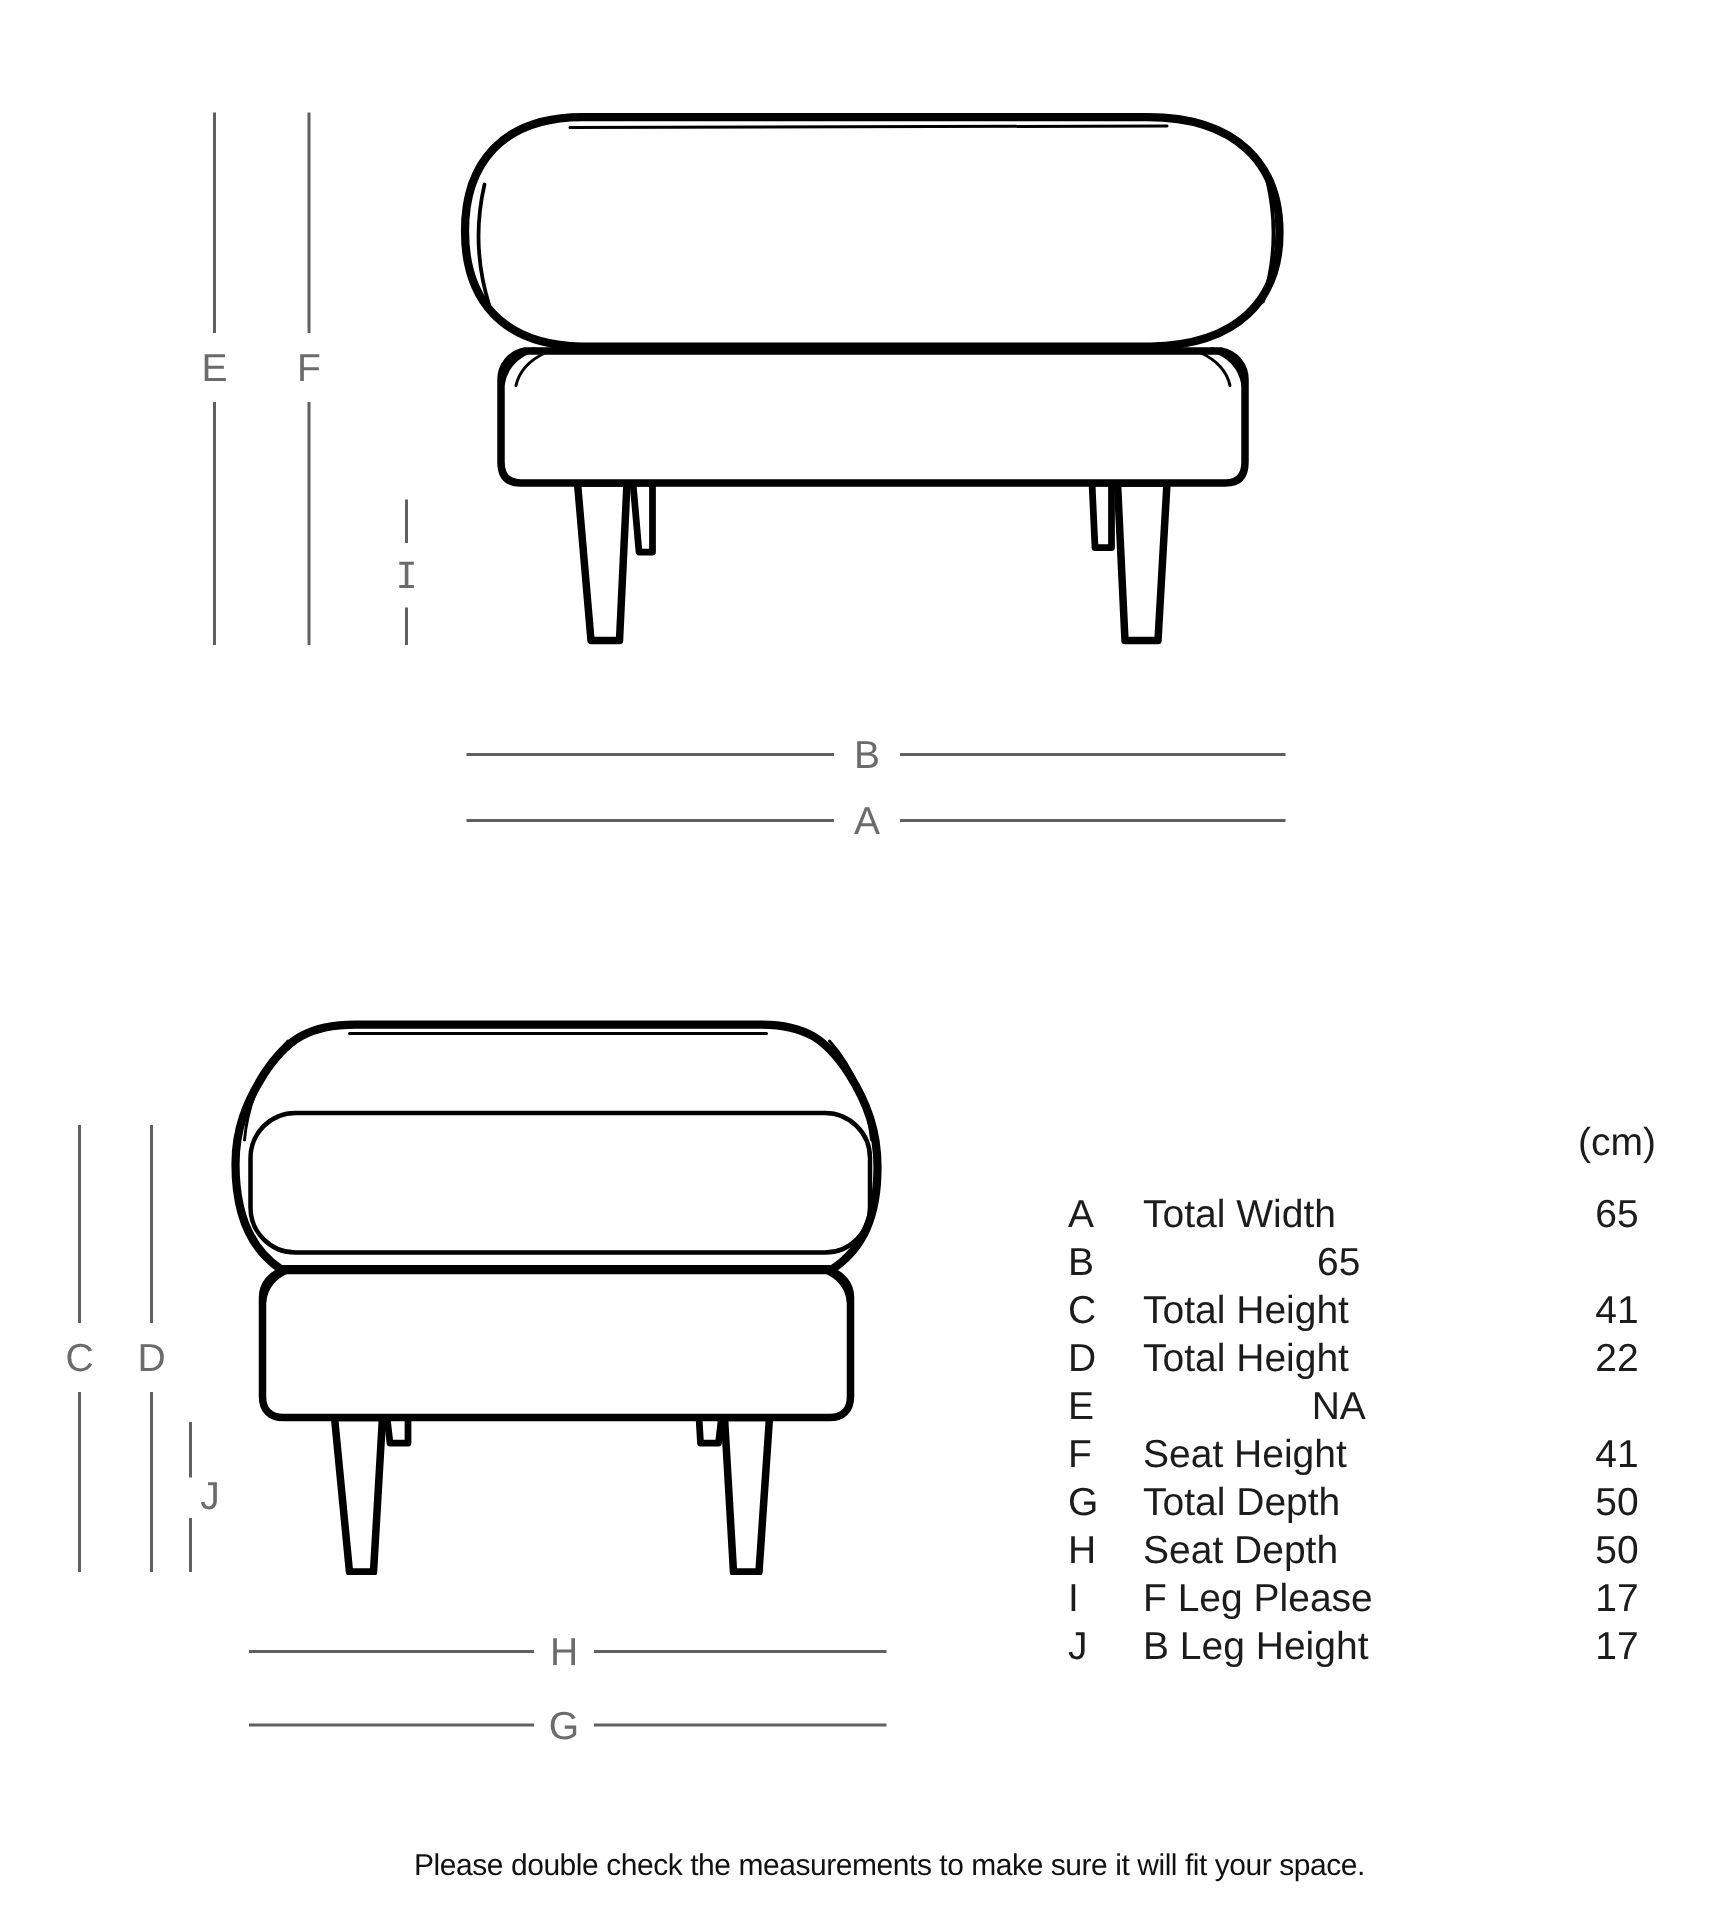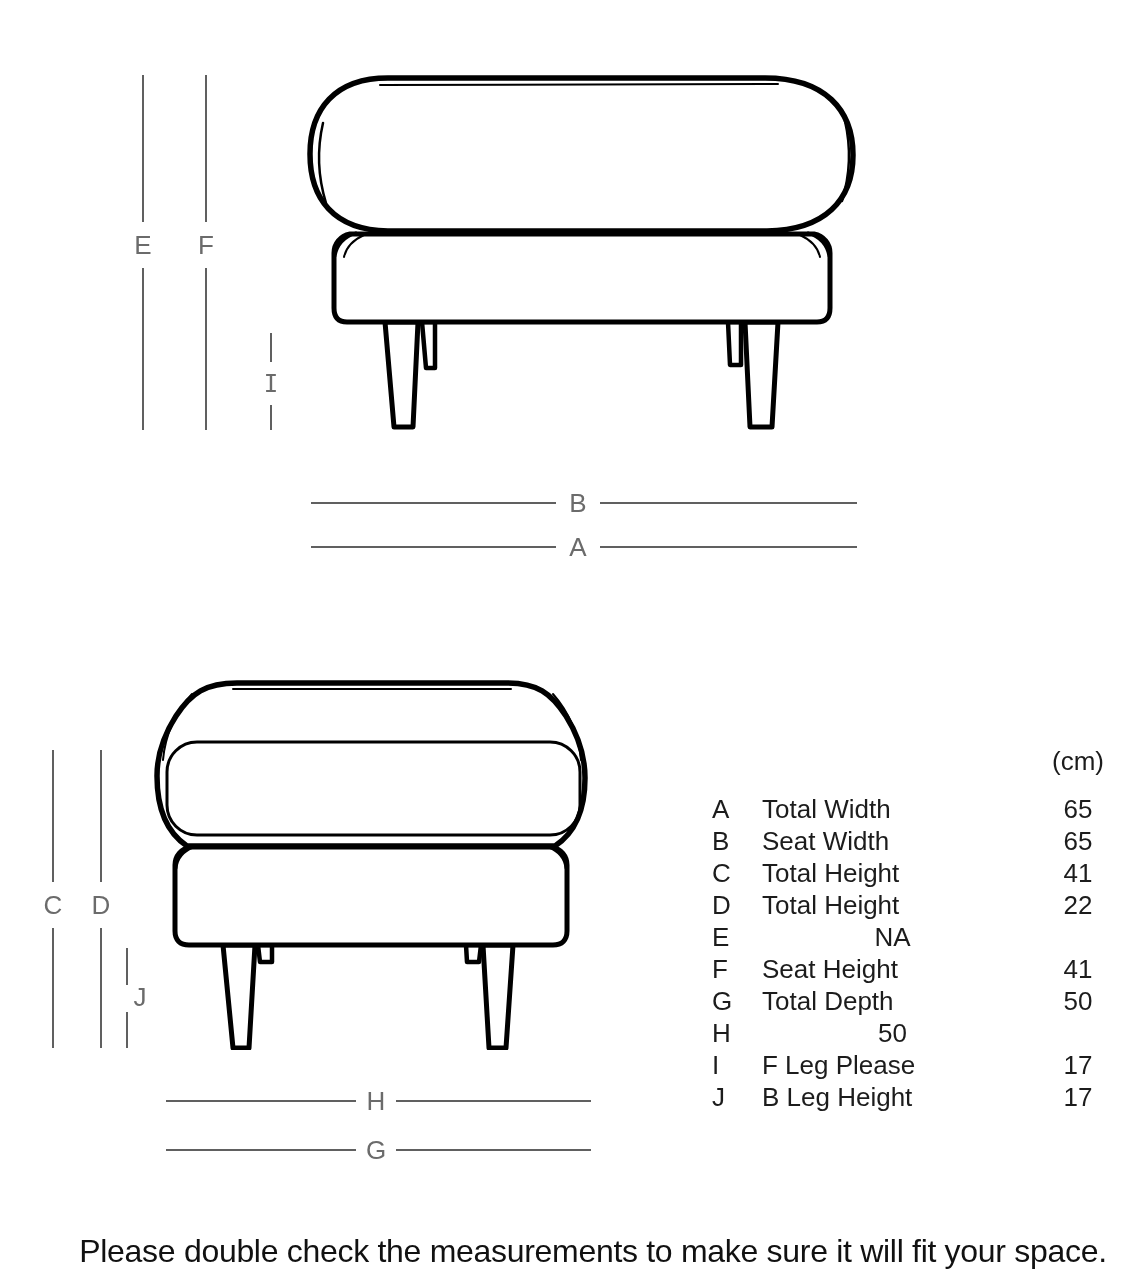--- a/index.html
+++ b/index.html
@@ -15,21 +15,21 @@
     position:absolute; color:#6b6b6b; font-size:26px; line-height:1;
     transform:translate(-50%,-50%); white-space:nowrap;
   }
   .dim-label.mono { font-family:"DejaVu Sans Mono", monospace; font-size:24px; }
   .spec-table { position:absolute; left:712px; top:745px; color:#1c1c1c; font-size:26px; }
   .unit-row, .spec-row { display:grid; grid-template-columns:50px 261px 110px; height:32px; align-items:center; }
   .unit-row { margin-bottom:16px; }
   .col-value { text-align:center; }
   .note {
     position:absolute; left:40px; top:1233px; width:1106px;
-    text-align:center; font-size:32px; color:#111111; letter-spacing:-0.3px;
+    text-align:center; font-size:20px; color:#111111; letter-spacing:-0.3px;
   }
 </style>
 </head>
 <body>
 
 <div class="canvas">
 
   <svg style="left:300px; top:55px;" width="570" height="380" viewBox="0 0 570 380">
     <g fill="none" stroke="#000000" stroke-linecap="round" stroke-linejoin="round">
 
@@ -118,21 +118,20 @@
         <span></span>
       <span class="col-value">(cm)</span>
     </div>
     <div class="spec-row">
       <span>A</span>
       <span>Total Width</span>
       <span class="col-value">65</span>
     </div>
     <div class="spec-row">
       <span>B</span>
-      <span>Seat Width</span>
       <span class="col-value">65</span>
     </div>
     <div class="spec-row">
       <span>C</span>
       <span>Total Height</span>
       <span class="col-value">41</span>
     </div>
     <div class="spec-row">
       <span>D</span>
       <span>Total Height</span>
@@ -147,20 +146,21 @@
       <span>Seat Height</span>
       <span class="col-value">41</span>
     </div>
     <div class="spec-row">
       <span>G</span>
       <span>Total Depth</span>
       <span class="col-value">50</span>
     </div>
     <div class="spec-row">
       <span>H</span>
+      <span>Seat Depth</span>
       <span class="col-value">50</span>
     </div>
     <div class="spec-row">
       <span>I</span>
       <span>F Leg Please</span>
       <span class="col-value">17</span>
     </div>
     <div class="spec-row">
       <span>J</span>
       <span>B Leg Height</span>

